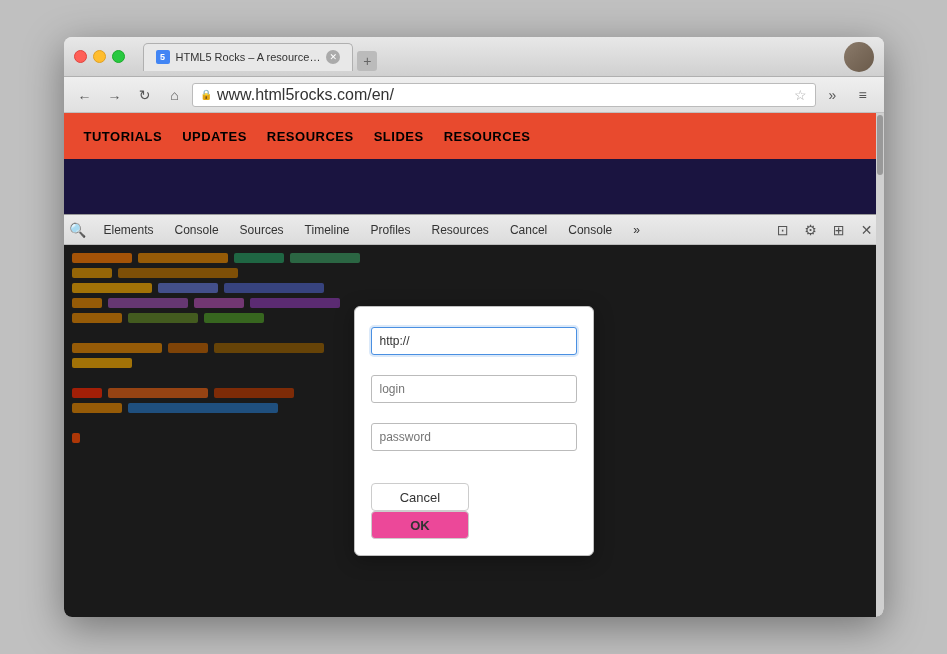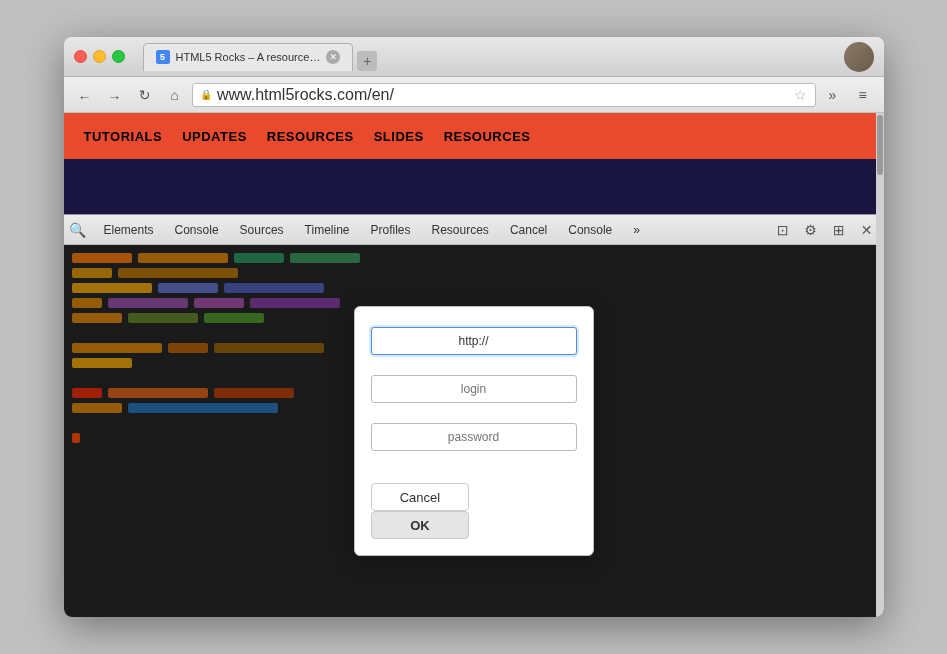--- a/index.html
+++ b/index.html
@@ -327,21 +327,20 @@
     .dialog-input {
       width: 100%;
       height: 28px;
       border: 1px solid #bbb;
       border-radius: 3px;
       padding: 0 8px;
       font-size: 12px;
       color: #333;
       margin-bottom: 20px;
       outline: none;
-      text-align: center;
     }
 
     .dialog-input.url-input {
       border-color: #4a90e2;
       box-shadow: 0 0 0 2px rgba(74,144,226,0.2);
     }
 
     .dialog-buttons {
       display: flex;
       justify-content: space-between;
@@ -358,21 +357,21 @@
       border: none;
     }
 
     .btn-cancel {
       background: white;
       border: 1px solid #ccc;
       color: #333;
     }
 
     .btn-ok {
-      background: #e5e5e5;
+      background: #ec4899;
       border: 1px solid #ccc;
       color: #333;
       font-weight: bold;
     }
 
     
     .scrollbar-right {
       position: absolute;
       right: 0;
       top: 0;

